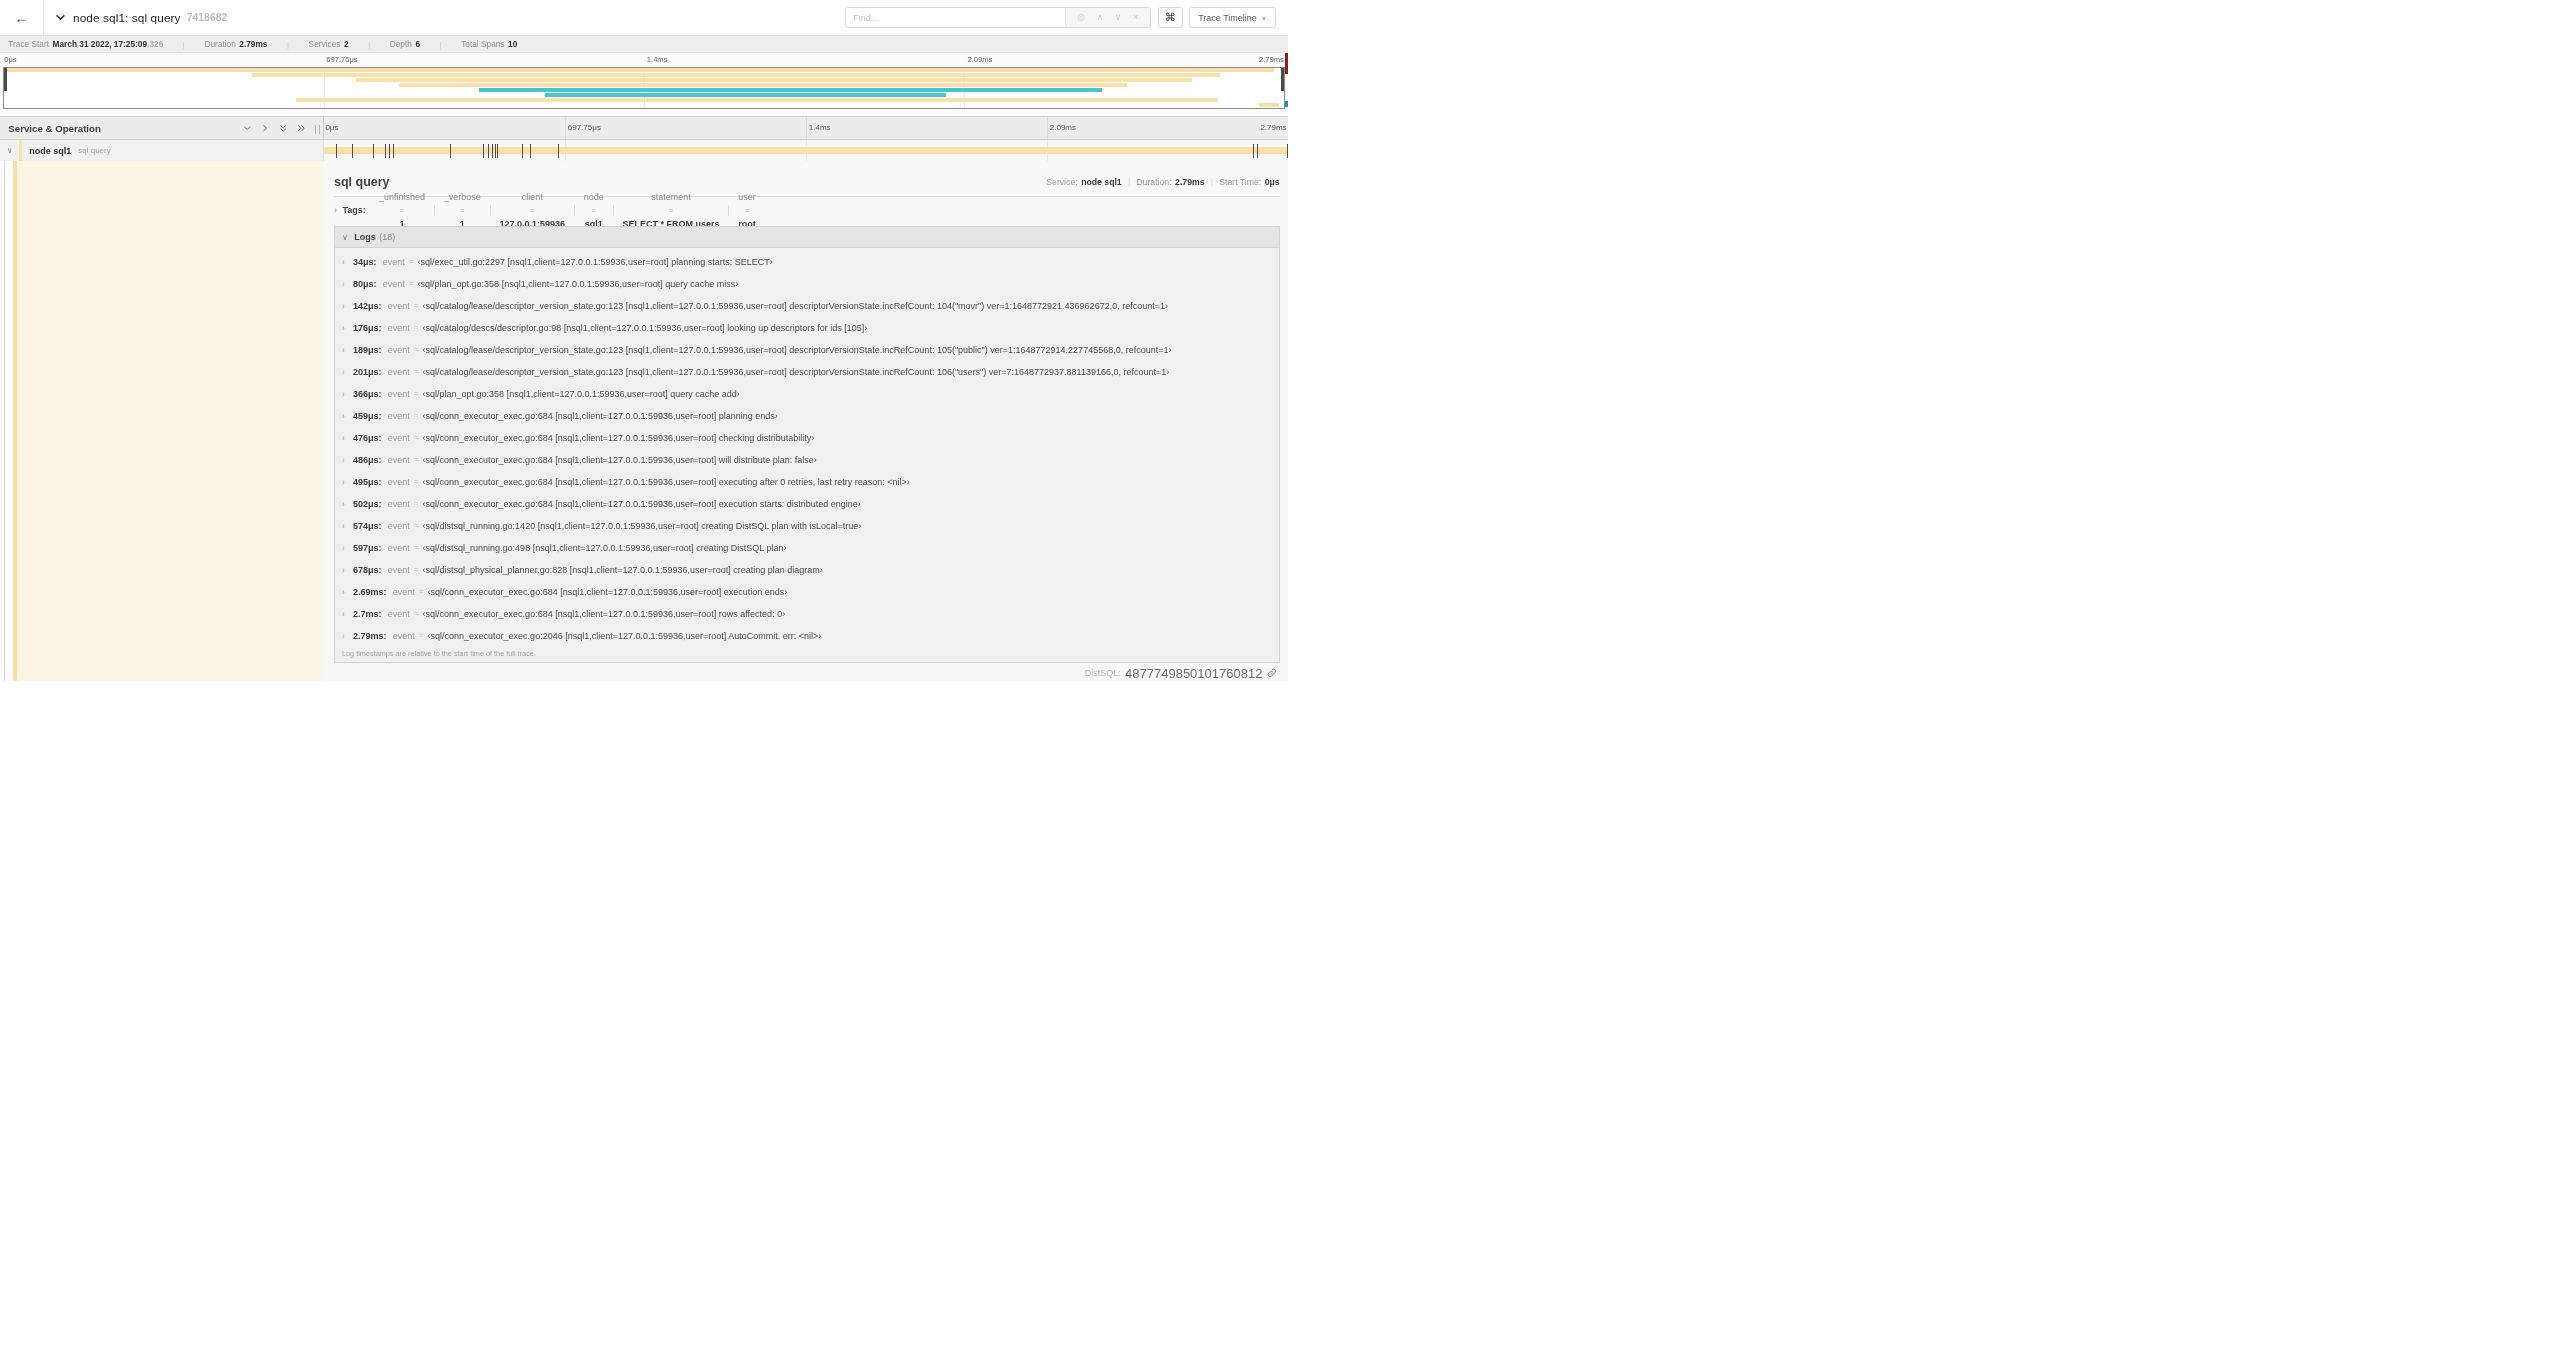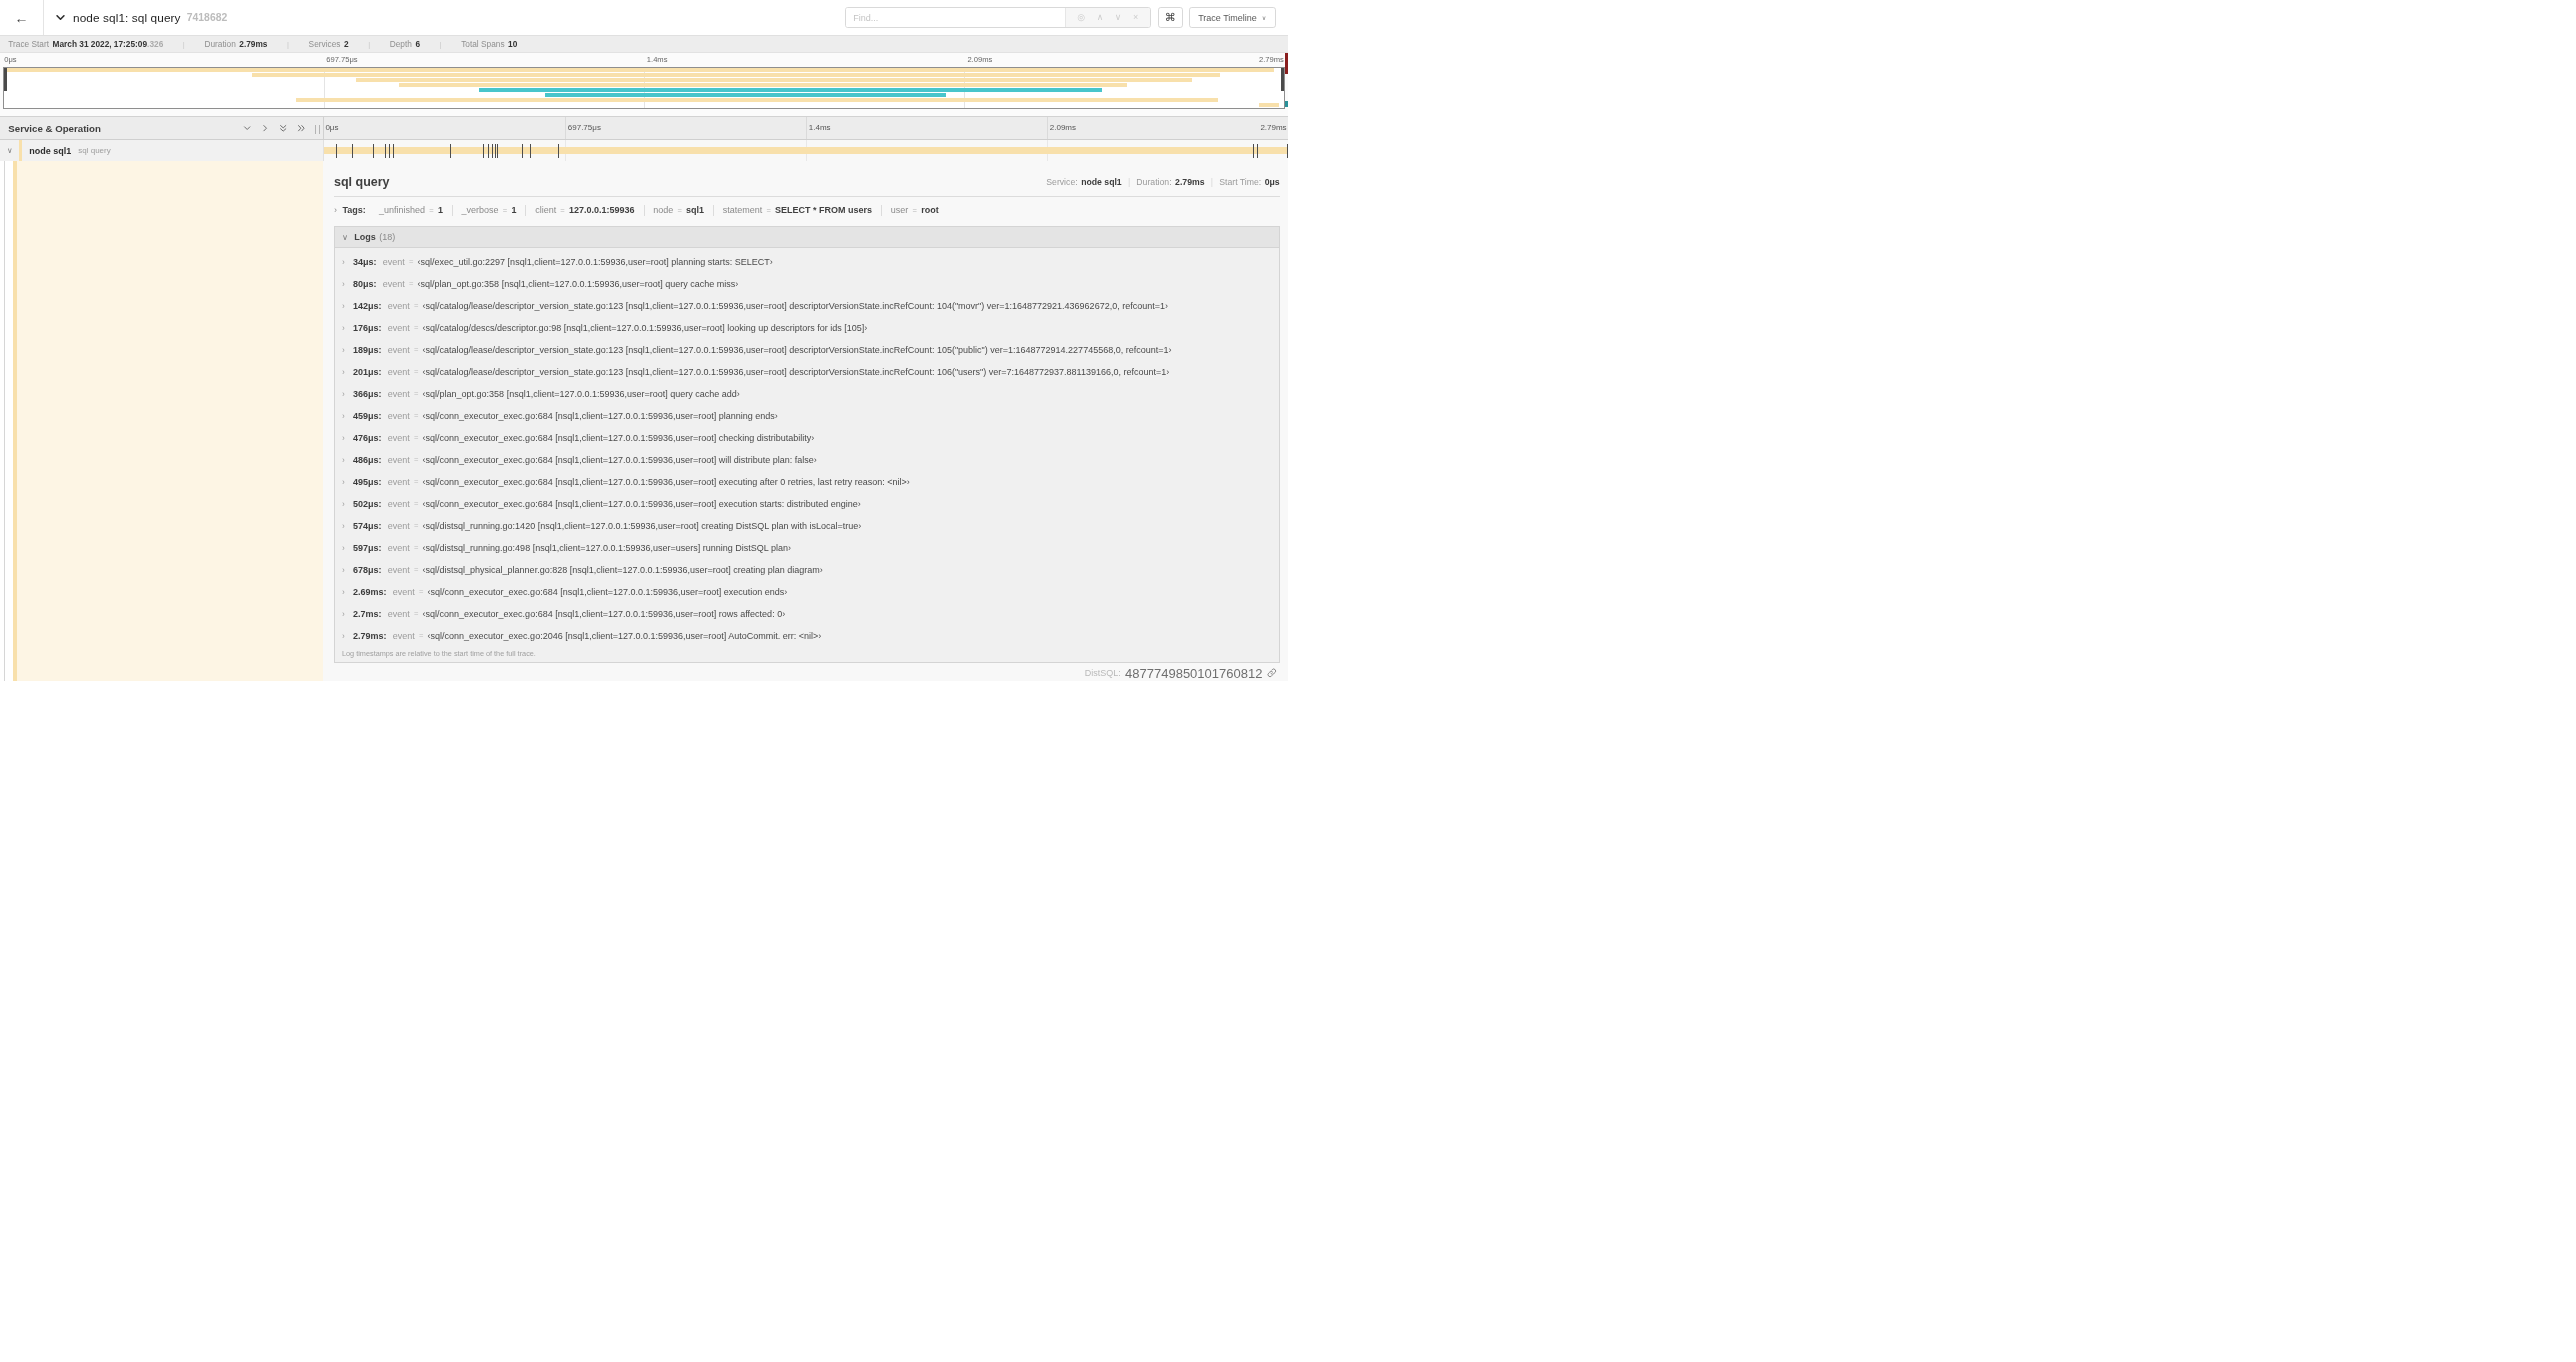--- a/index.html
+++ b/index.html
@@ -85,21 +85,21 @@
   .detail-header { display: flex; align-items: center; height: 28px; flex: none; }
   .detail-op { font-size: 12.5px; font-weight: 700; color: #404040; }
   .detail-meta { margin-left: auto; display: flex; align-items: center; font-size: 8.7px; }
   .dm-label { color: #9a9a9a; }
   .dm-value { color: #3c3c3c; font-weight: 700; margin-left: 3.5px; }
   .dm-sep { color: #d6d6d6; margin: 0 6.2px; }
   .detail-divider { height: 0.7px; background: #dcdcdc; flex: none; }
   .tags-row { margin-top: 5.5px; height: 16.6px; display: flex; align-items: center; flex: none; font-size: 9px; cursor: pointer; }
   .tags-chevron { color: #8a8a8a; font-size: 9px; margin-right: 5.5px; }
   .tags-label { font-weight: 700; color: #434343; margin-right: 4.2px; }
-  .tag-item { display: flex; align-items: center; padding: 0 9px; gap: 4.2px; }
+  .tag-item { display: flex; align-items: center; padding: 0 9px; gap: 4.2px; flex-direction: column; }
   .tag-key { color: #8a8a8a; }
   .tag-eq { color: #b5b5b5; font-size: 7.6px; }
   .tag-value { color: #3f3f3f; font-weight: 700; }
   .tag-sep { width: 0.7px; height: 10.4px; background: #dcdcdc; }
   .logs-box { margin-top: 7px; border: 0.7px solid #d4d4d4; flex: none; display: flex; flex-direction: column; }
   .logs-header { height: 21px; background: #e4e4e4; border-bottom: 0.7px solid #d4d4d4; display: flex; align-items: center; padding-left: 7px; font-size: 9px; cursor: pointer; }
   .logs-chevron { color: #7c7c7c; font-size: 8.3px; margin-right: 6.2px; }
   .logs-title { font-weight: 700; color: #434343; margin-right: 3.5px; }
   .logs-count { color: #8a8a8a; text-align: center; }
   .logs-body { background: #f0f0f0; padding-top: 2.8px; }
@@ -434,21 +434,21 @@
             <span class="log-time">574μs:</span>
             <span class="log-key">event</span>
             <span class="log-eq">=</span>
             <span class="log-value">‹sql/distsql_running.go:1420 [nsql1,client=127.0.0.1:59936,user=root] creating DistSQL plan with isLocal=true›</span>
           </div>
           <div class="log-row">
             <span class="log-chevron">›</span>
             <span class="log-time">597μs:</span>
             <span class="log-key">event</span>
             <span class="log-eq">=</span>
-            <span class="log-value">‹sql/distsql_running.go:498 [nsql1,client=127.0.0.1:59936,user=users] running DistSQL plan›</span>
+            <span class="log-value">‹sql/distsql_running.go:498 [nsql1,client=127.0.0.1:59936,user=root] creating DistSQL plan›</span>
           </div>
           <div class="log-row">
             <span class="log-chevron">›</span>
             <span class="log-time">678μs:</span>
             <span class="log-key">event</span>
             <span class="log-eq">=</span>
             <span class="log-value">‹sql/distsql_physical_planner.go:828 [nsql1,client=127.0.0.1:59936,user=root] creating plan diagram›</span>
           </div>
           <div class="log-row">
             <span class="log-chevron">›</span>

